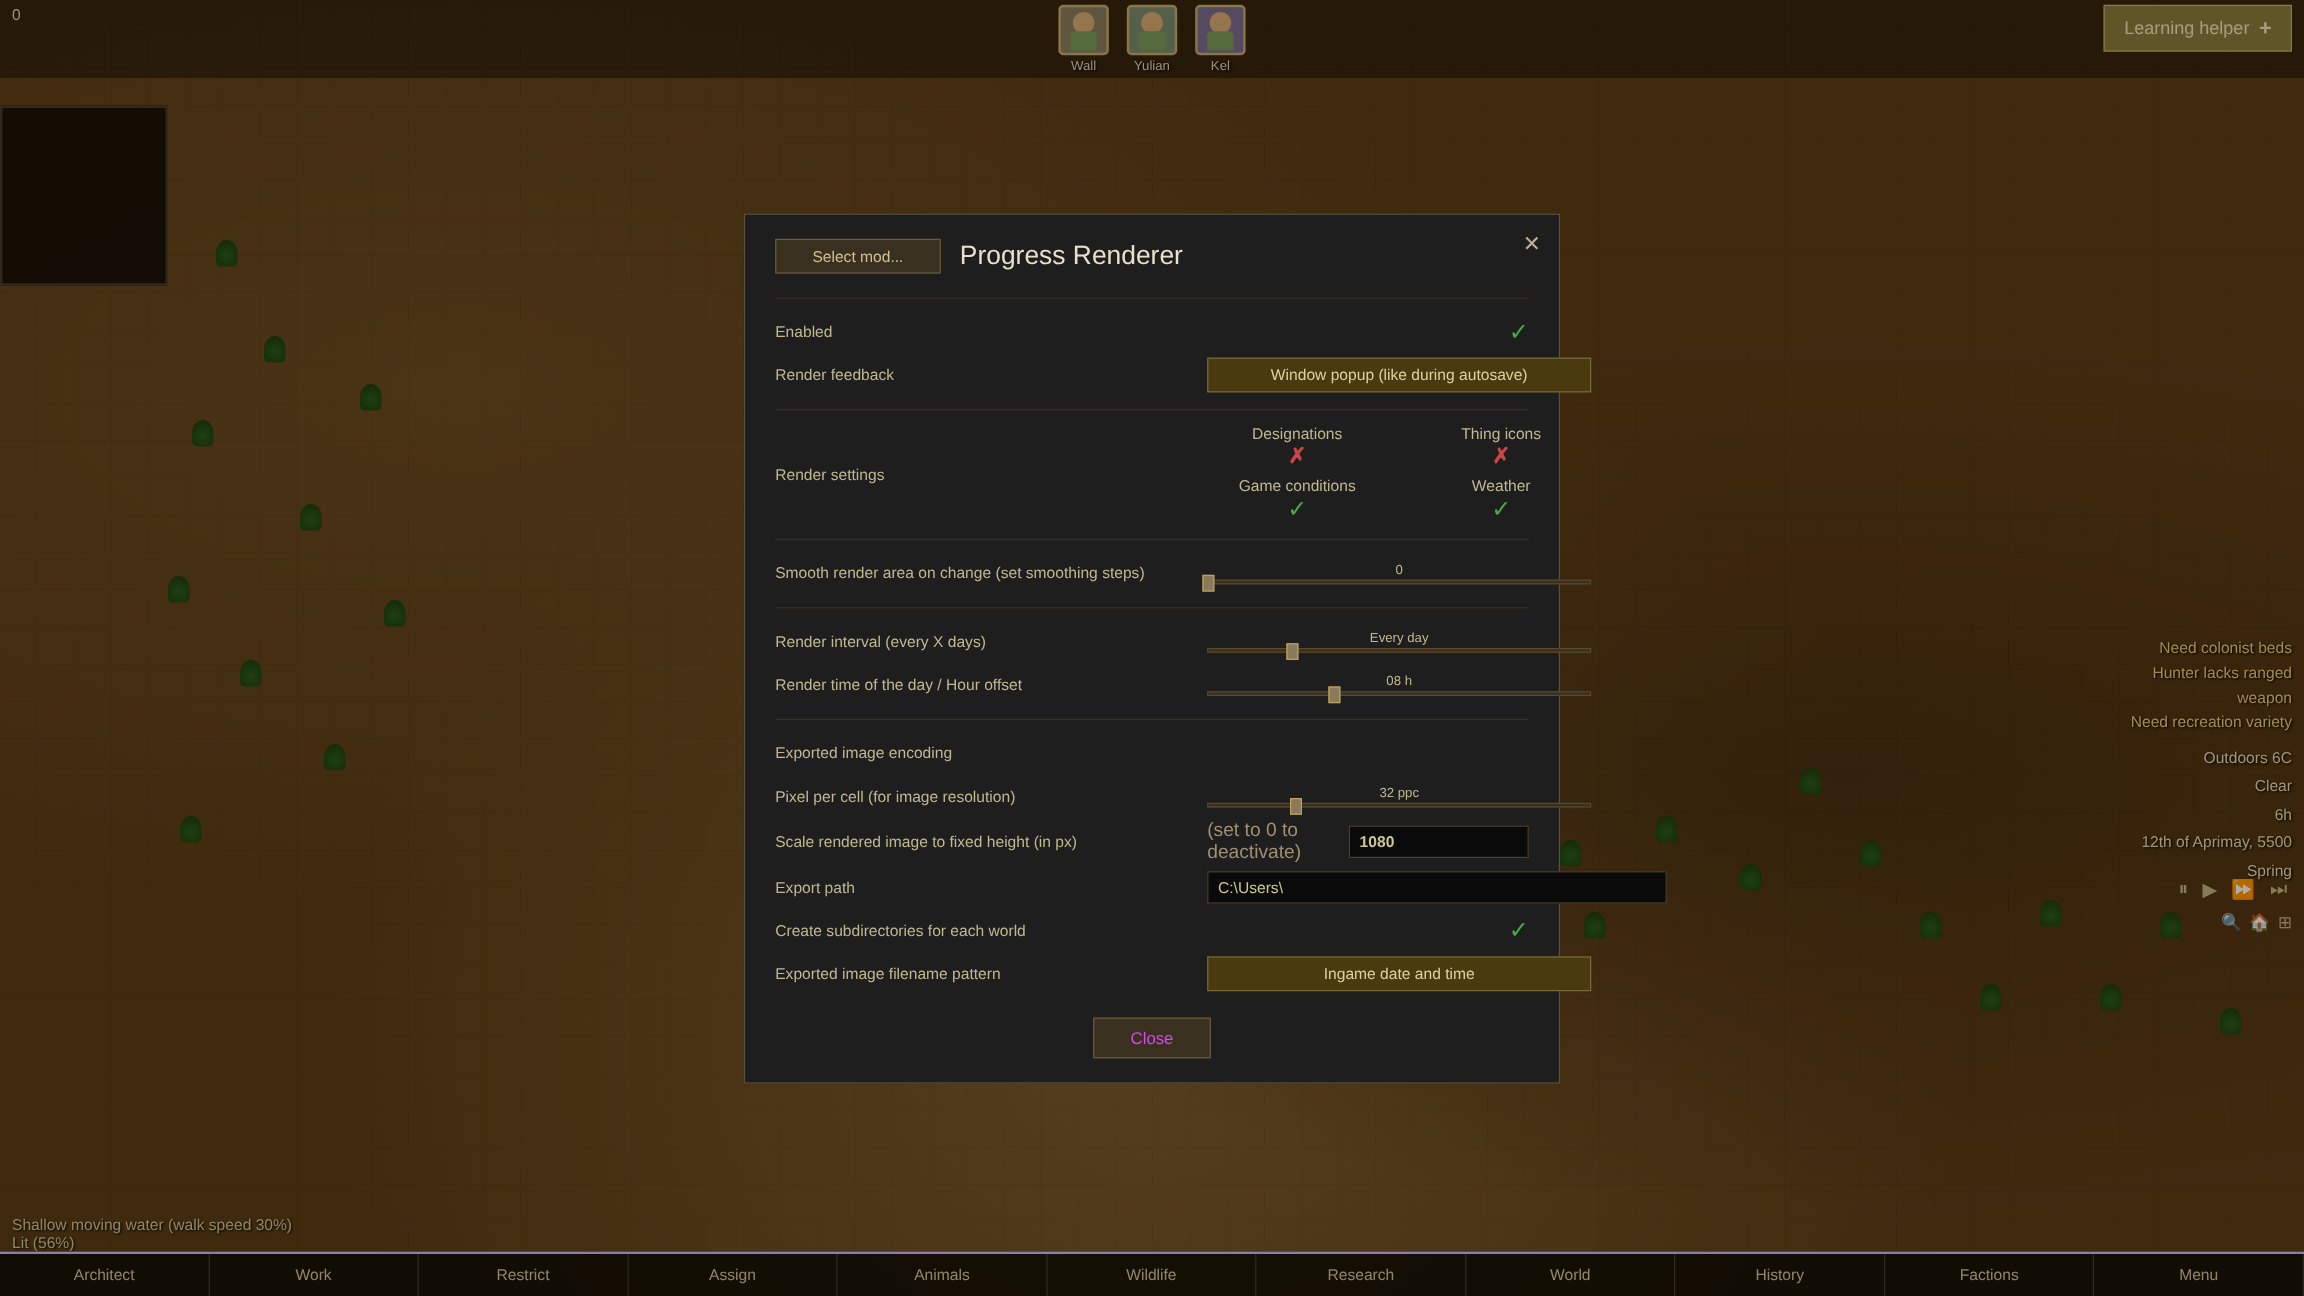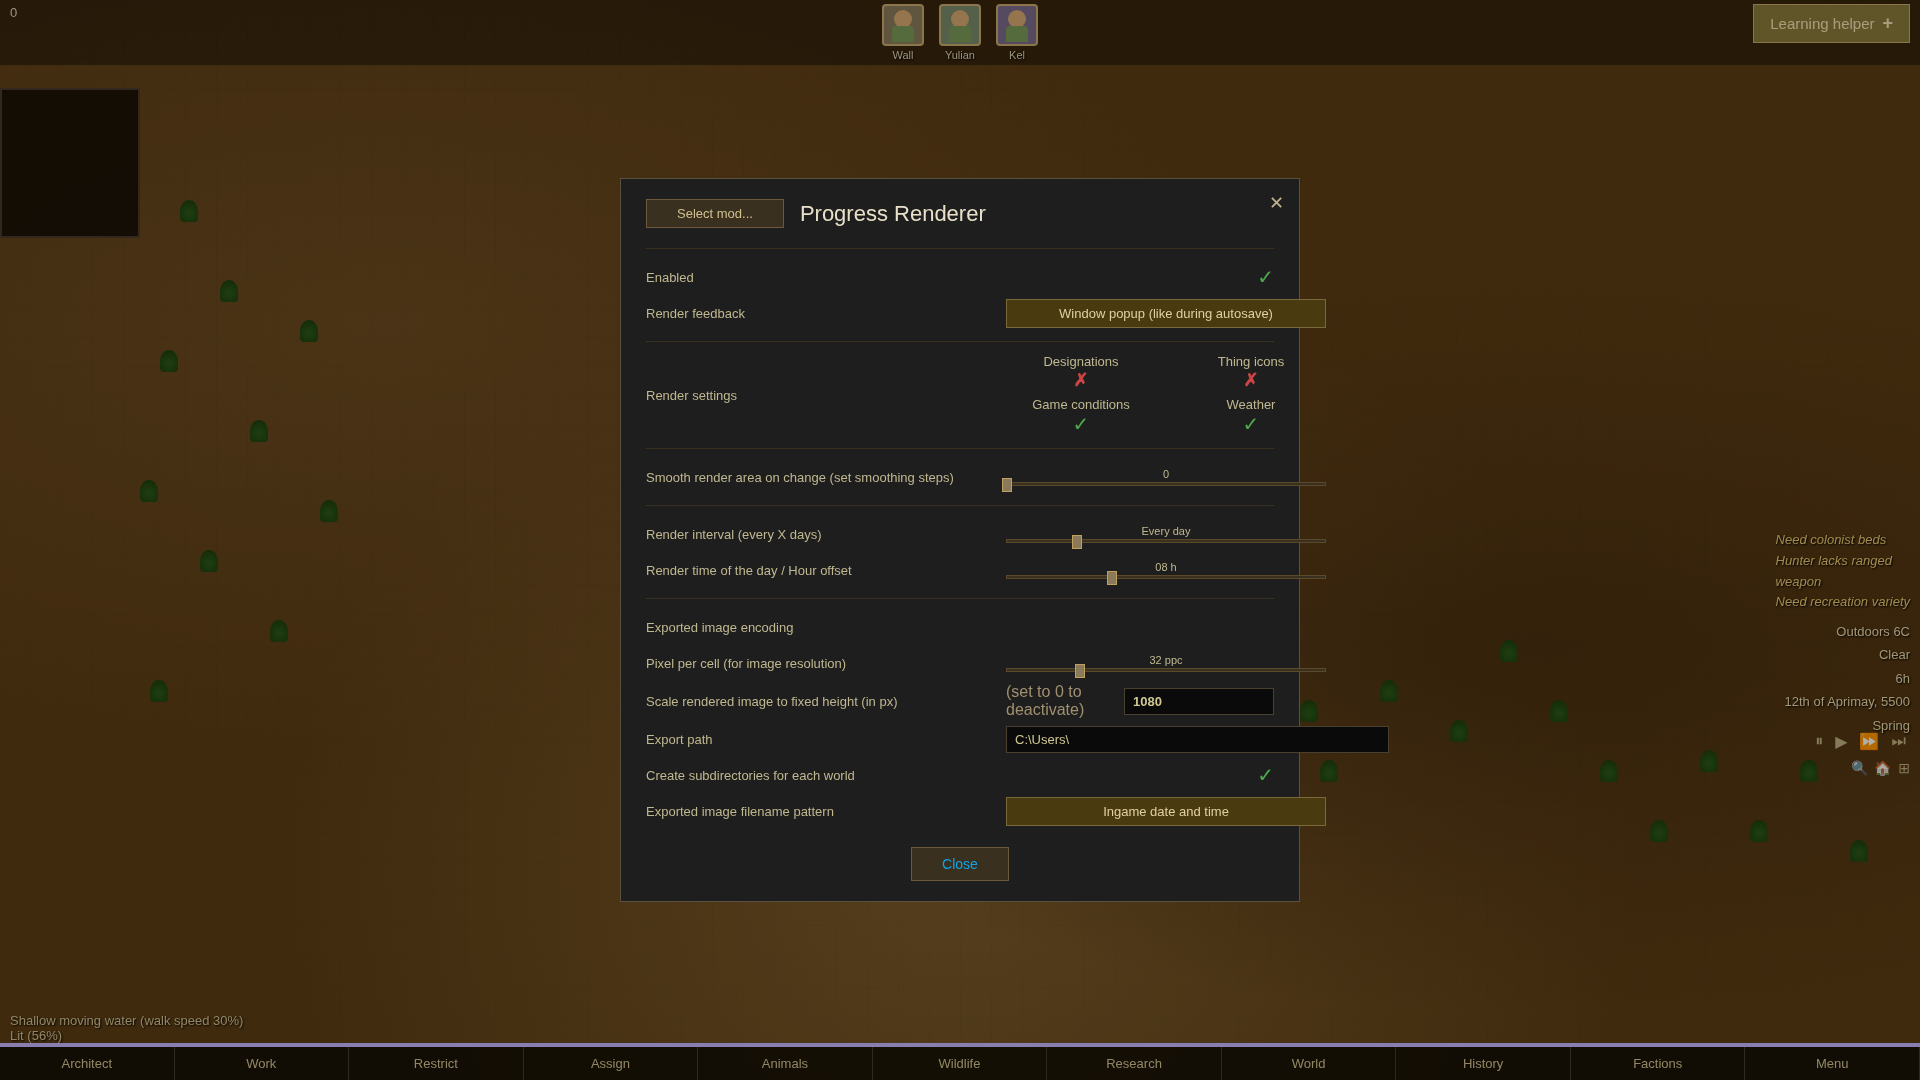--- a/index.html
+++ b/index.html
@@ -139,26 +139,25 @@
       color: #f0e0b0;
       font-size: 18px;
       font-weight: bold;
     }
 
     
     .right-info {
       position: absolute;
       right: 10px;
       top: 530px;
-      text-align: left;
+      text-align: right;
       color: #e8d8a8;
       font-size: 13px;
       line-height: 1.6;
       text-shadow: 1px 1px 2px black;
-      font-style: italic;
     }
 
     .alert-text {
       color: #e8c870;
     }
 
     
     .bottom-status {
       position: absolute;
       bottom: 37px;
@@ -169,21 +168,21 @@
     }
 
     
     .bottom-toolbar {
       position: absolute;
       bottom: 0;
       left: 0;
       right: 0;
       height: 37px;
       background: rgba(20, 15, 5, 0.9);
-      border-top: 4px solid #c4b5fd;
+      border-top: 2px solid #c4b5fd;
       display: flex;
     }
 
     .toolbar-btn {
       flex: 1;
       display: flex;
       align-items: center;
       justify-content: center;
       color: #d0c090;
       font-size: 13px;
@@ -362,21 +361,21 @@
       padding: 5px 8px;
       font-size: 13px;
       width: 383px;
     }
 
     .close-dialog-btn {
       display: block;
       margin: 20px auto 0;
       background: #3a3020;
       border: 1px solid #6a5a3a;
-      color: #0ea5e9;
+      color: #d946ef;
       padding: 8px 30px;
       font-size: 14px;
       cursor: pointer;
     }
 
     
     .game-character {
       position: absolute;
       display: flex;
       flex-direction: column;

